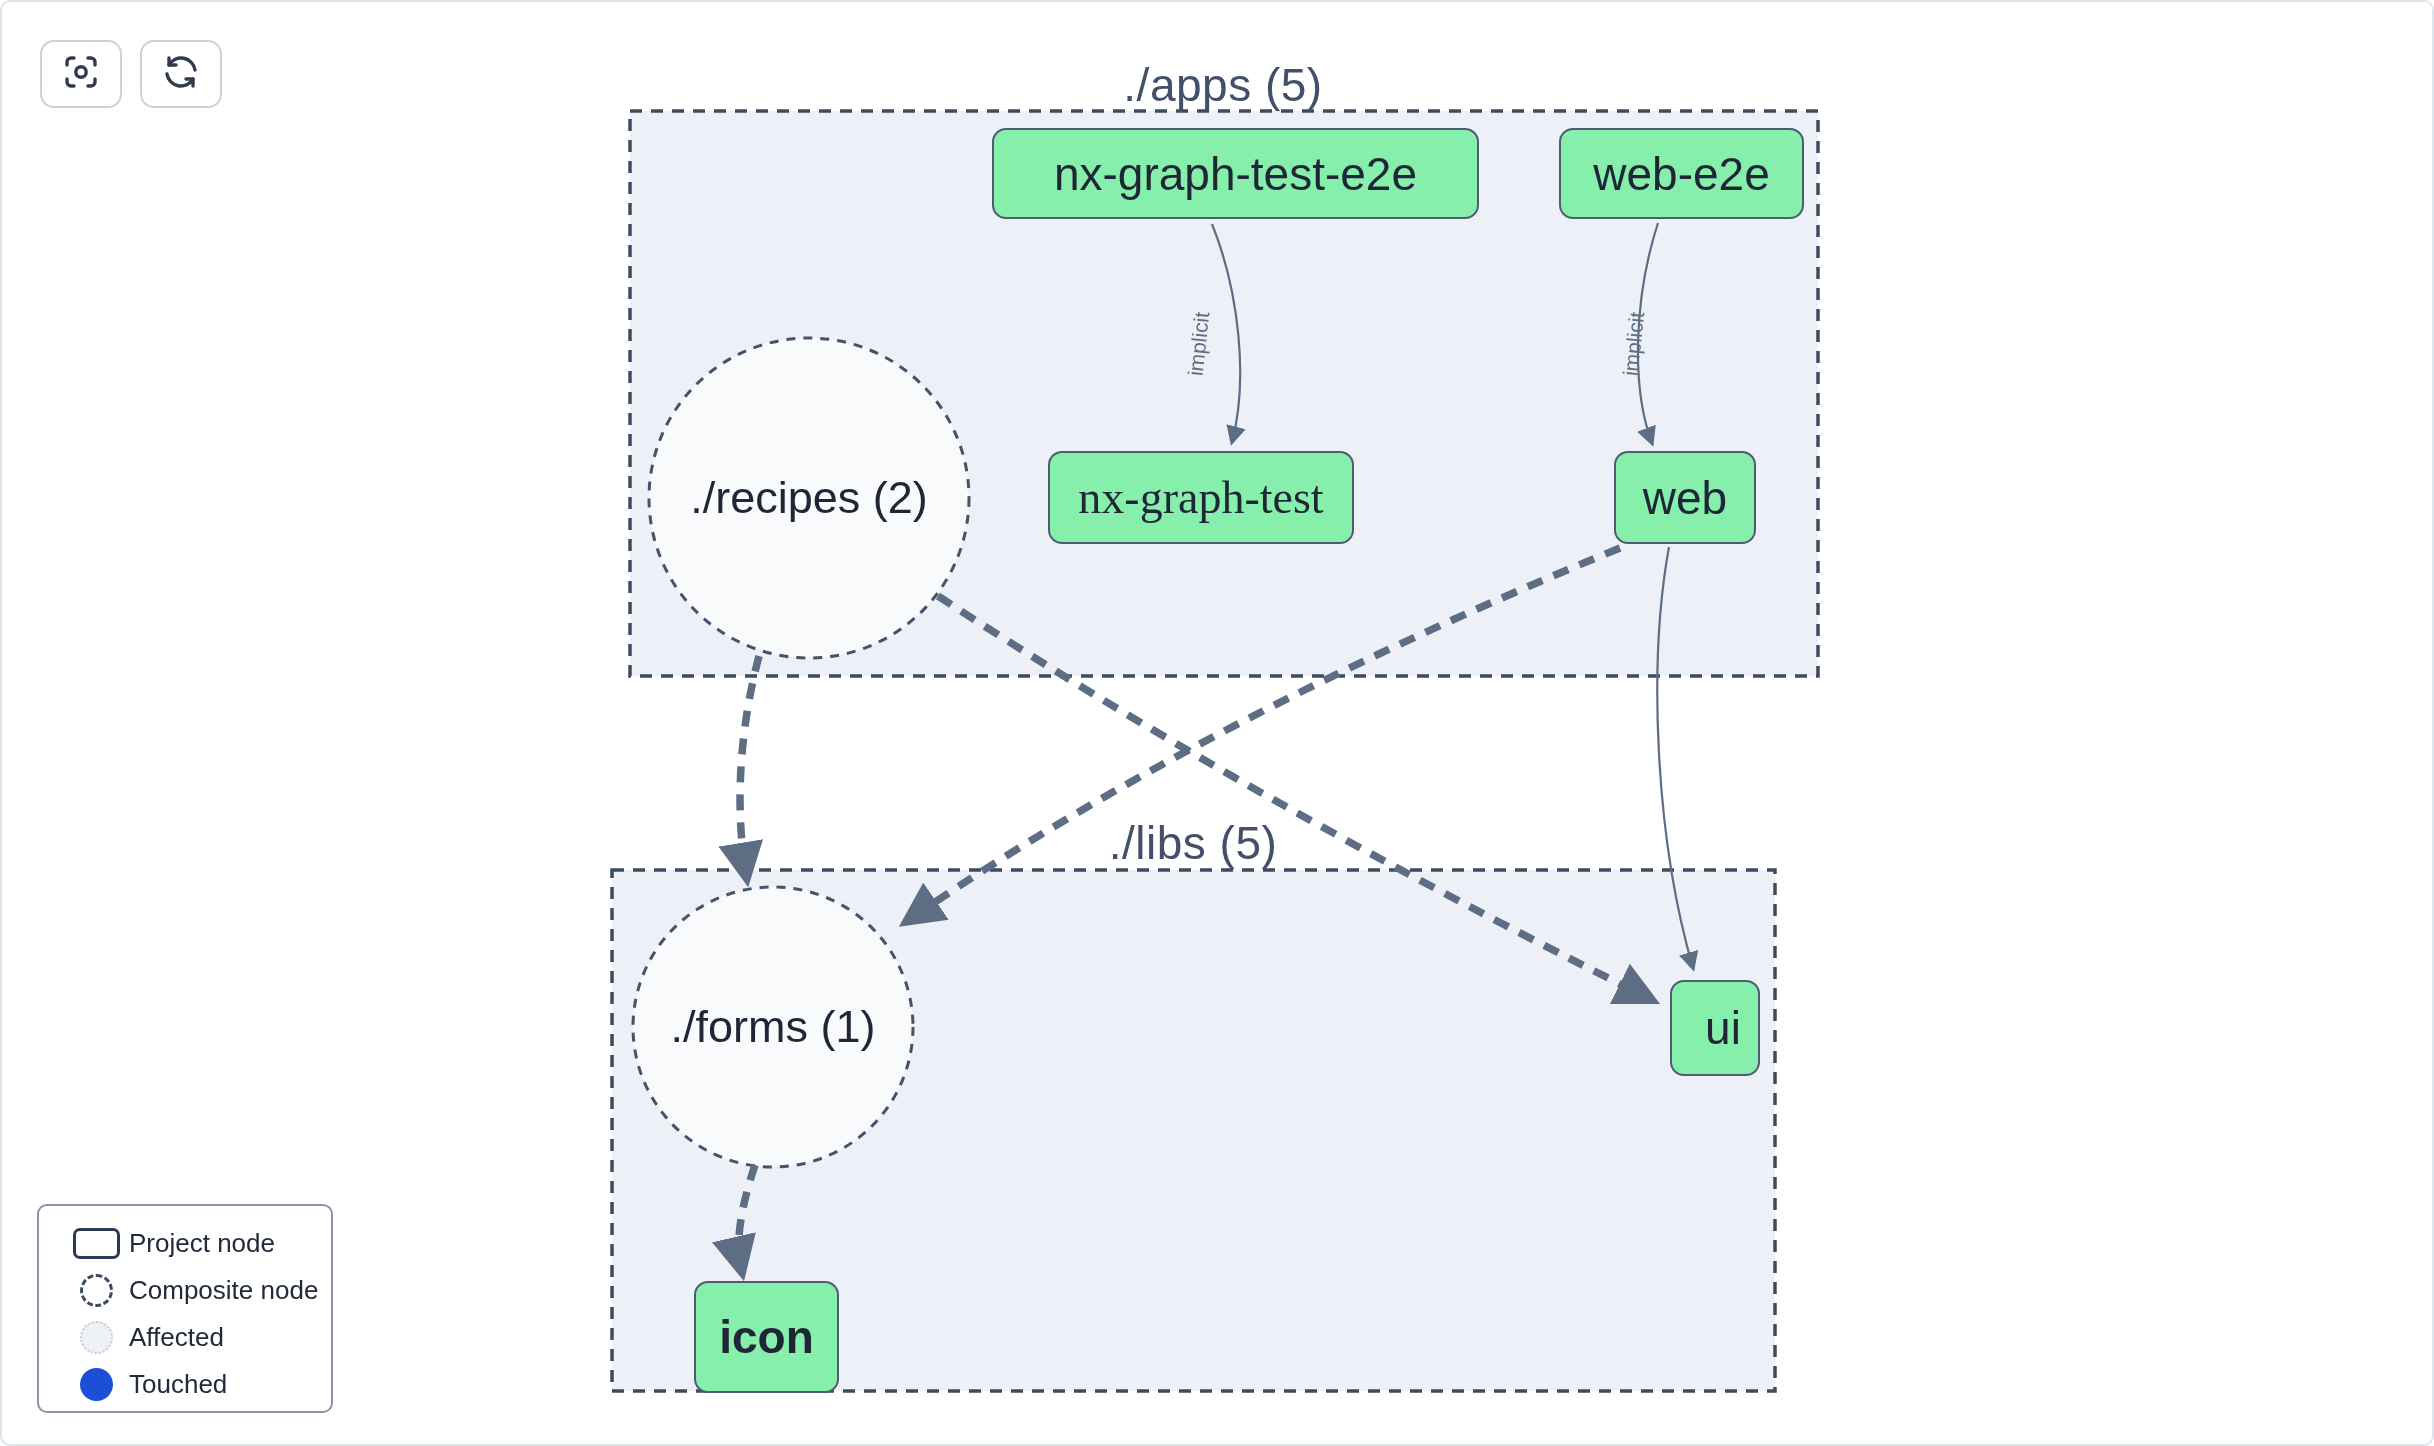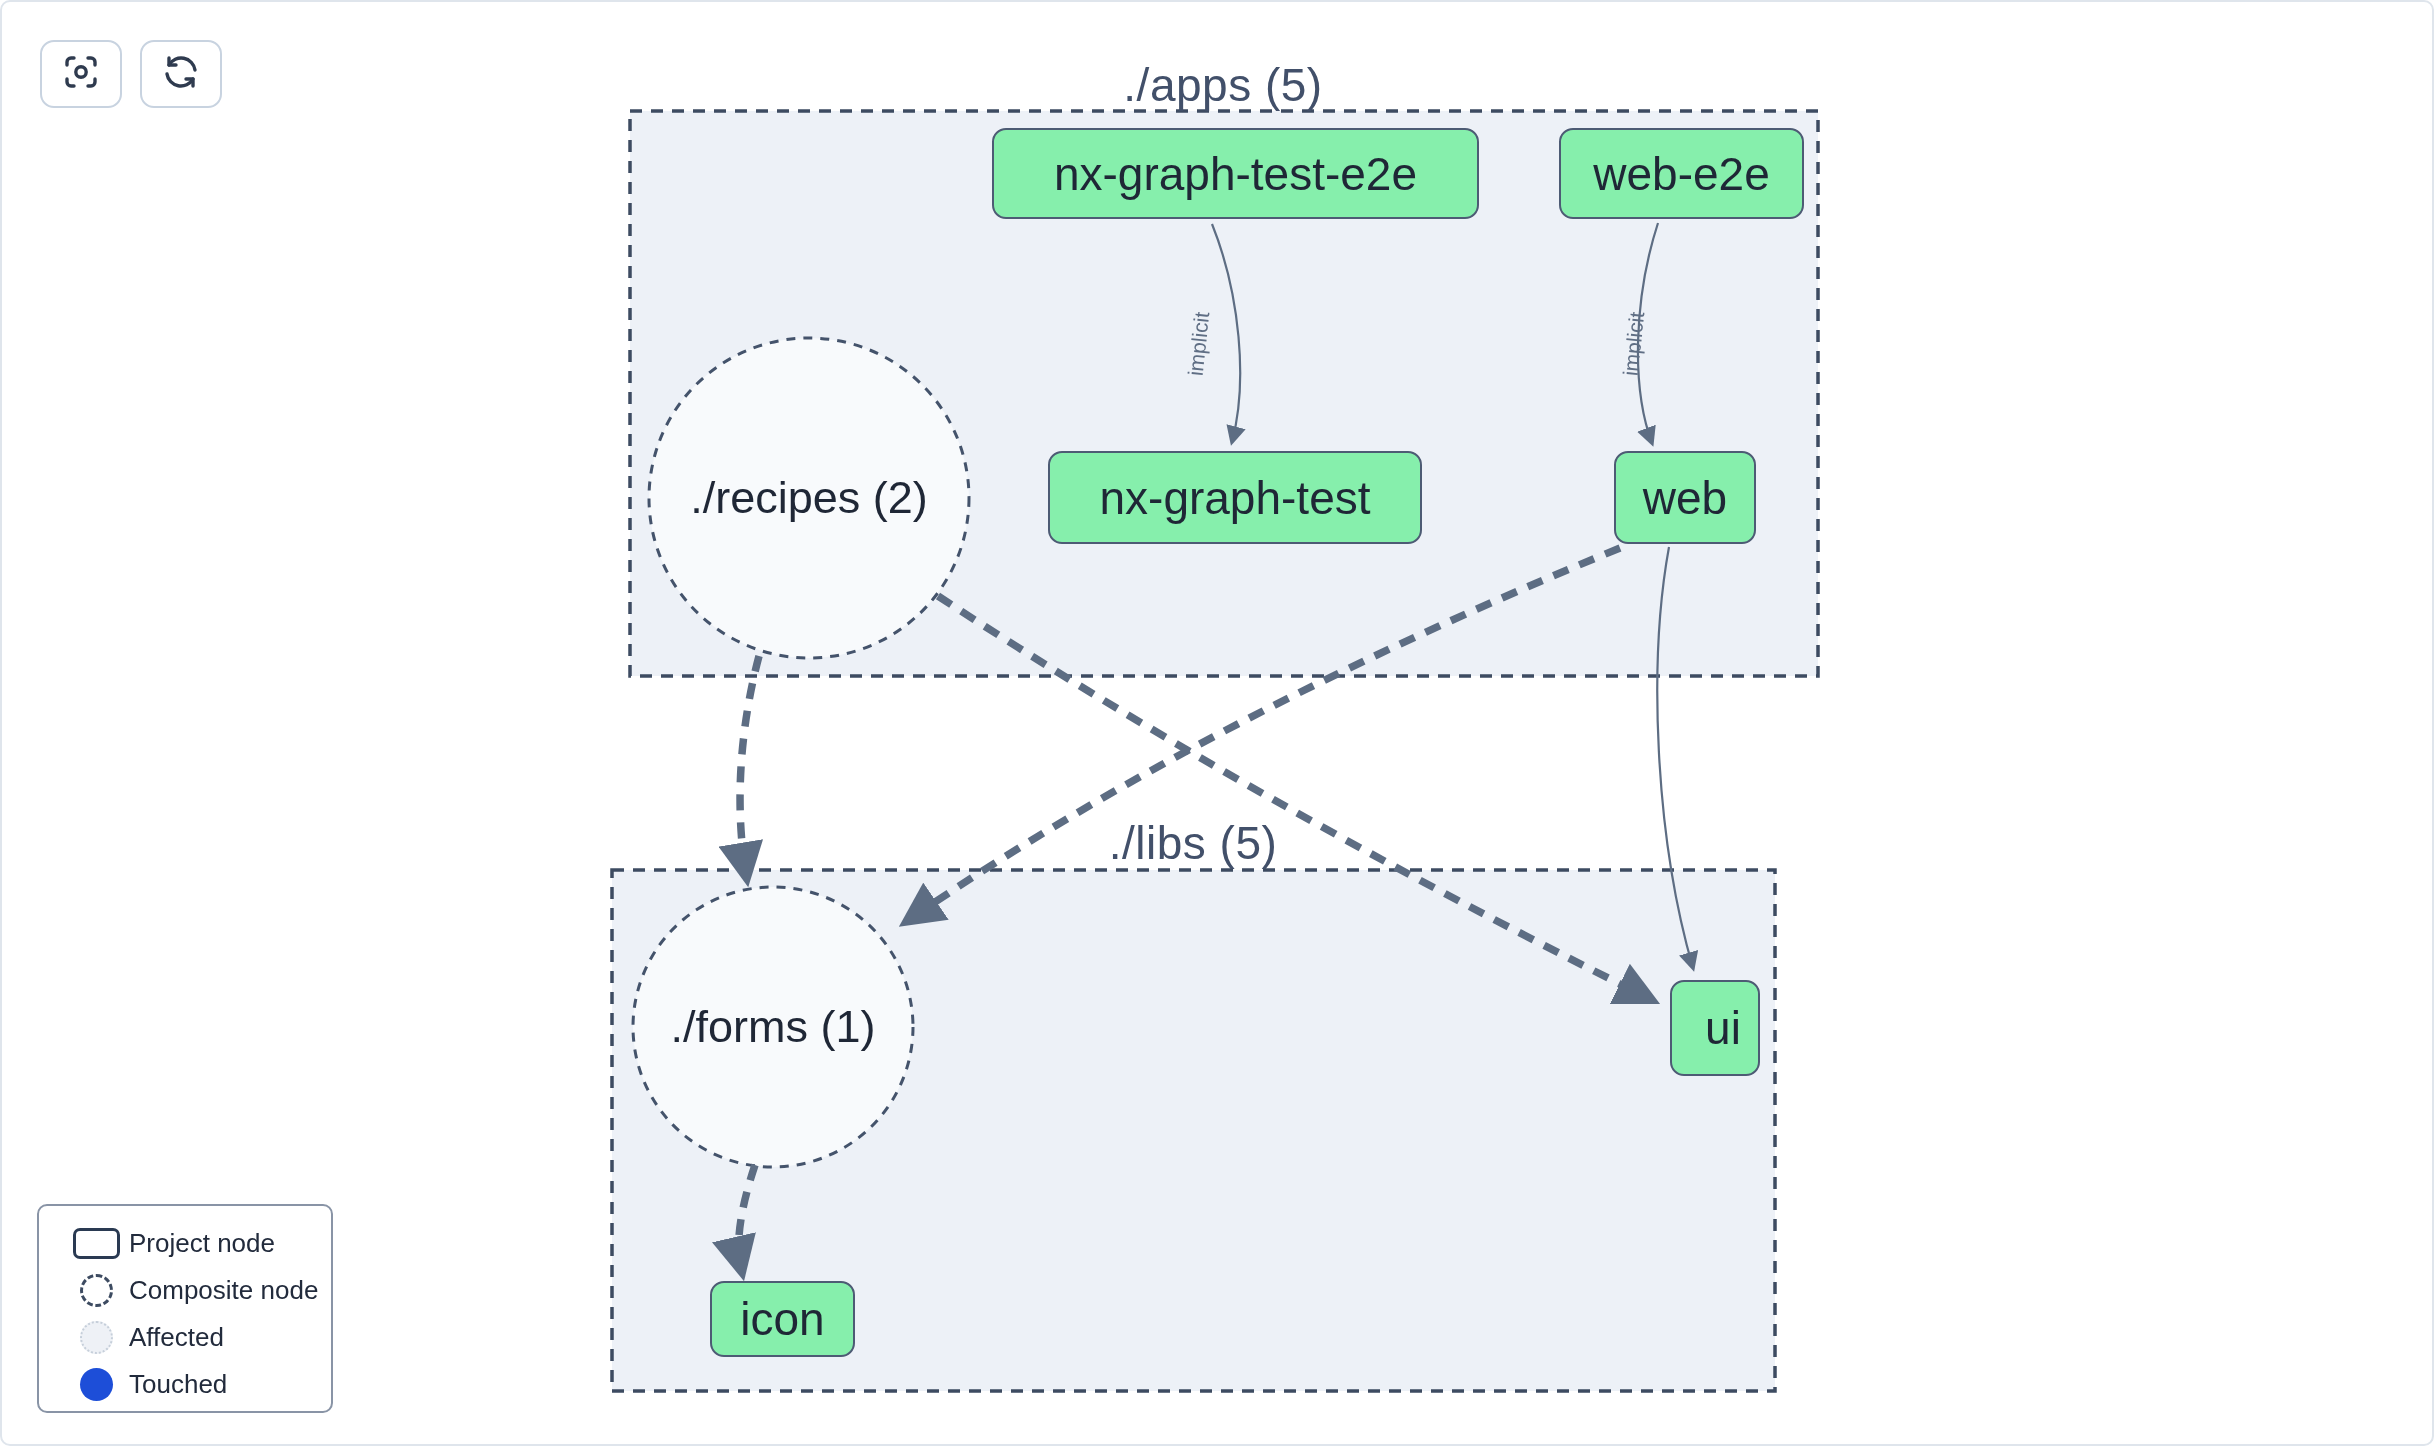--- a/index.html
+++ b/index.html
@@ -27,24 +27,24 @@
   .title-libs { left:981px; top:814px; }
 
   
   .node {
     position:absolute; background:#86efac; border:2px solid #4d5b74; border-radius:14px;
     display:flex; align-items:center; justify-content:center;
     font-size:46px; color:#1f2736; cursor:pointer;
   }
   .n-e2e      { left:990px;  top:126px;  width:487px; height:91px; }
   .n-web-e2e  { left:1557px; top:126px;  width:245px; height:91px; }
-  .n-test     { left:1046px; top:449px;  width:374px; height:93px; }
+  .n-test     { left:1046px; top:449px;  width:306px; height:93px;font-family:Liberation Serif, serif; }
   .n-web      { left:1612px; top:449px;  width:142px; height:93px; }
   .n-ui       { left:1668px; top:978px;  width:90px;  height:96px;padding-left:16px; }
-  .n-icon     { left:708px;  top:1279px; width:145px; height:76px; }
+  .n-icon     { left:692px;  top:1279px; width:145px; height:112px;font-weight:bold; }
 
   
   .composite-label {
     position:absolute; display:flex; align-items:center; justify-content:center;
     font-size:45px; color:#1f2736; cursor:pointer;
   }
   .c-recipes { left:647px; top:336px;  width:320px; height:320px; }
   .c-forms   { left:631px; top:885px;  width:280px; height:280px; }
 
   

